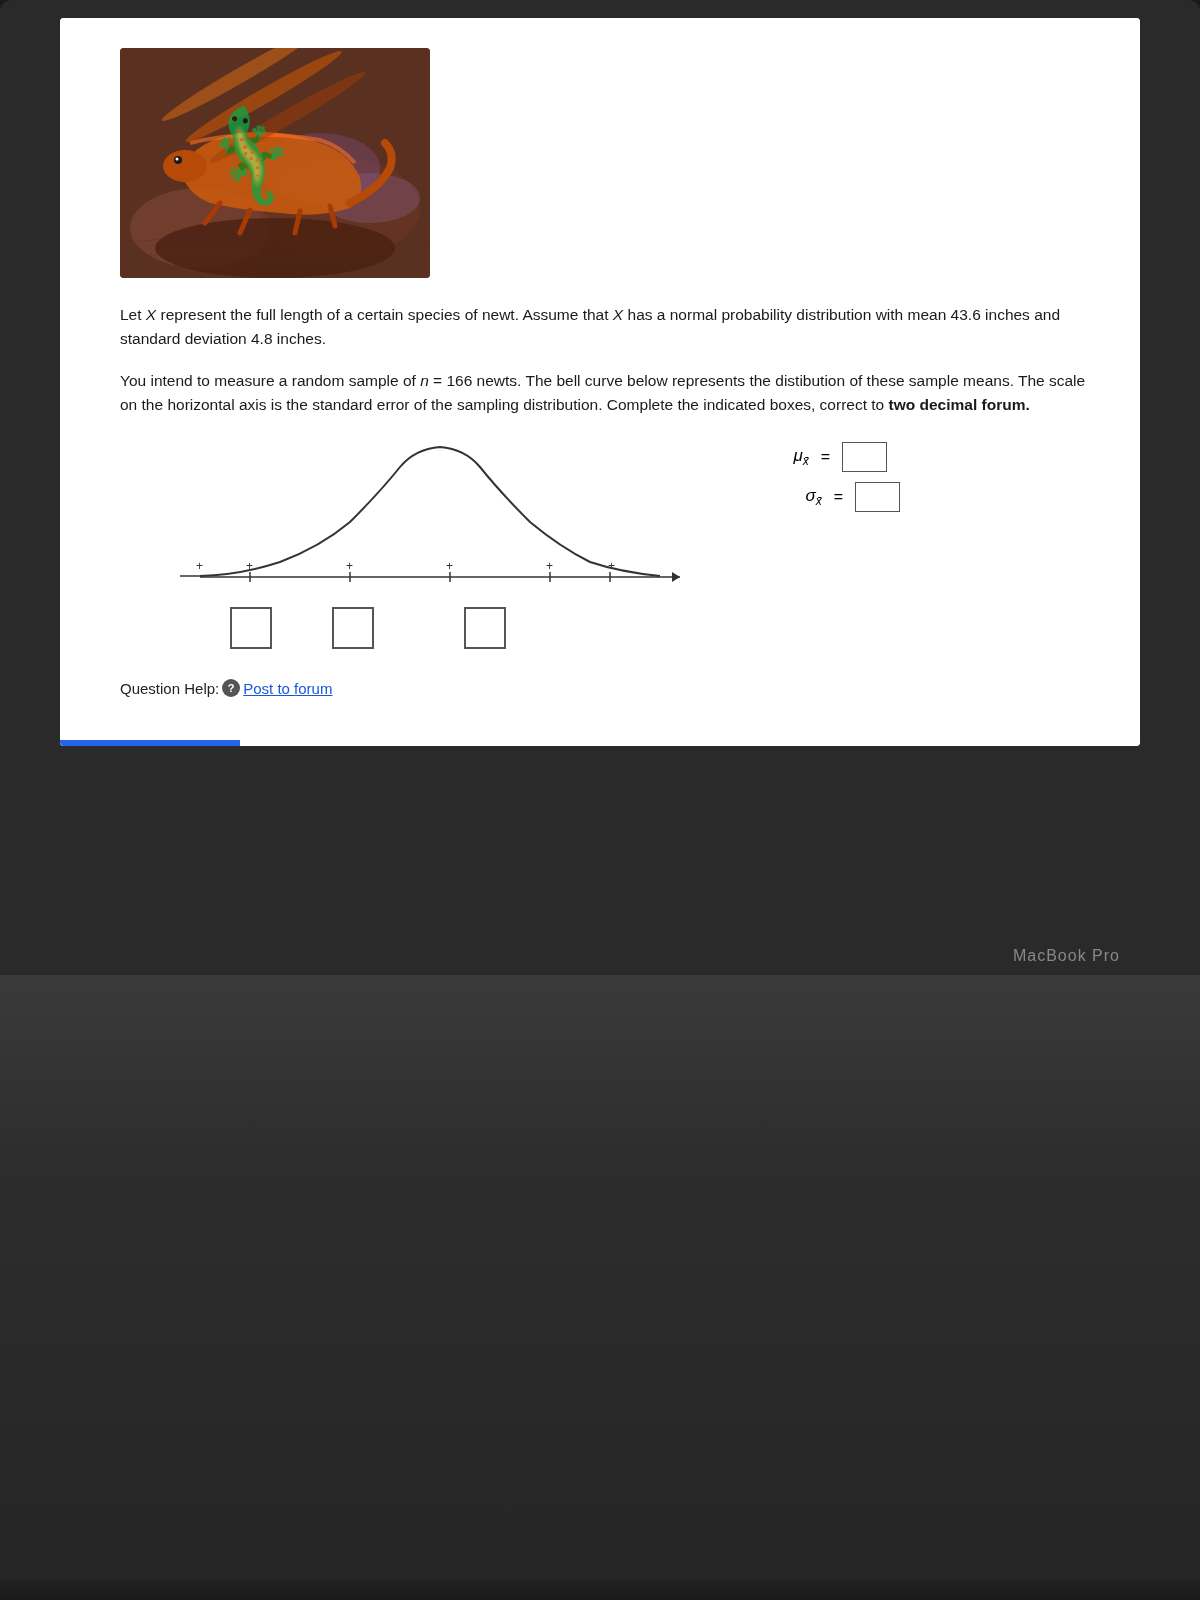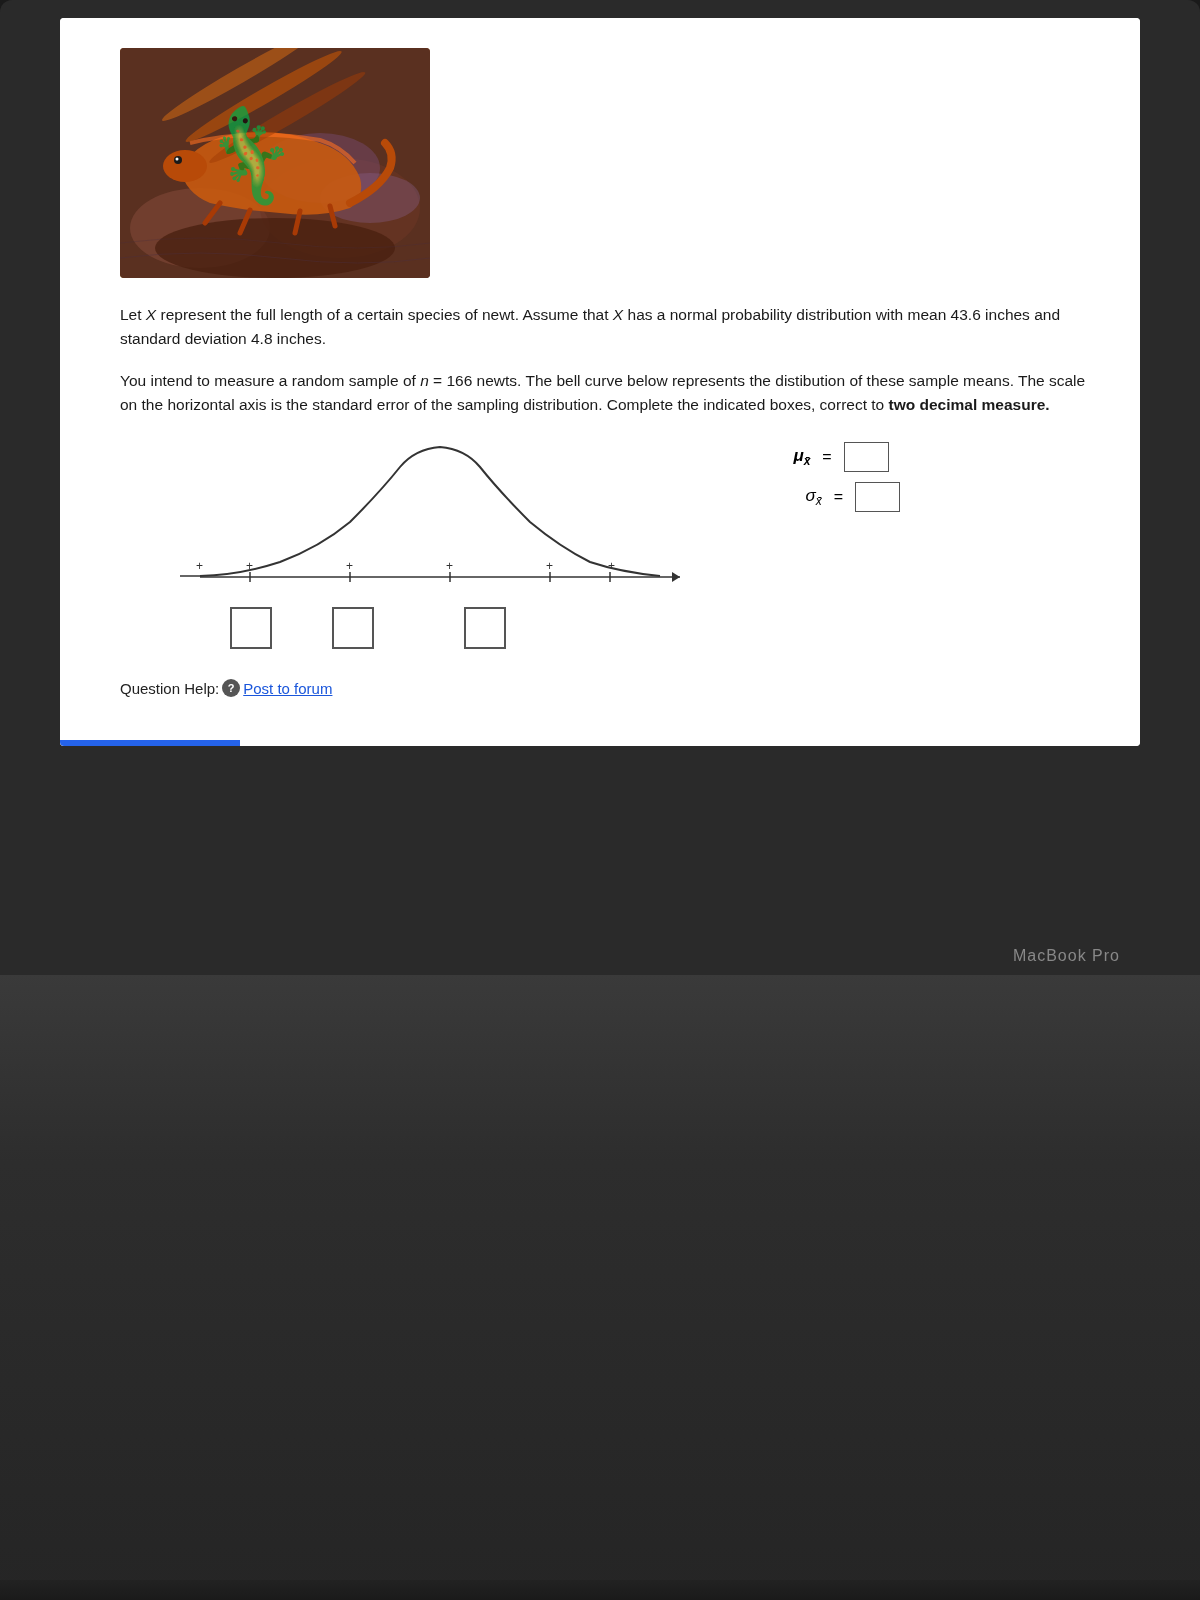--- a/index.html
+++ b/index.html
@@ -308,21 +308,21 @@
         <path d="M 0 210 Q 80 200 160 210 Q 240 220 310 210" stroke="#4a3040" stroke-width="1" fill="none" opacity="0.4"></path>
         <path d="M 0 195 Q 80 185 160 195 Q 240 205 310 195" stroke="#4a3040" stroke-width="1" fill="none" opacity="0.3"></path>
       </svg>
     </div>
 
     <p class="problem-text">
       <span>Let </span><span class="math-var"><i>X</i></span><span> represent the full length of a certain species of newt. Assume that </span><span class="math-var"><i>X</i></span><span> has a normal probability distribution with mean 43.6 inches and standard deviation 4.8 inches.</span>
     </p>
 
     <p class="problem-text">
-      <span>You intend to measure a random sample of </span><span class="math-var"><i>n</i></span><span> = 166 newts. The bell curve below represents the distibution of these sample means. The scale on the horizontal axis is the standard error of the sampling distribution. Complete the indicated boxes, correct to </span><span class="bold-text">two decimal measure.</span>
+      <span>You intend to measure a random sample of </span><span class="math-var"><i>n</i></span><span> = 166 newts. The bell curve below represents the distibution of these sample means. The scale on the horizontal axis is the standard error of the sampling distribution. Complete the indicated boxes, correct to </span><span class="bold-text">two decimal forum.</span>
     </p>
 
     <div class="bell-curve-section">
 
       <div style="position: relative; width: 600px;">
 
         <svg class="bell-curve-svg" width="520" height="180">
 
           <line x1="20" y1="140" x2="500" y2="140" stroke="#333" stroke-width="1.5"></line>
 
@@ -341,21 +341,21 @@
           <text x="66" y="133" font-size="12" fill="#333">+</text>
           <text x="166" y="133" font-size="12" fill="#333">+</text>
           <text x="266" y="133" font-size="12" fill="#333">+</text>
           <text x="366" y="133" font-size="12" fill="#333">+</text>
           <text x="428" y="133" font-size="12" fill="#333">+</text>
           <text x="16" y="133" font-size="12" fill="#333">+</text>
         </svg>
 
         <div style="position:absolute; top: 5px; right: -120px; display:flex; flex-direction:column; gap:10px;">
           <div class="input-row">
-            <span style="font-size:17px; font-style:italic;font-weight:bold;">μ<sub style="font-size:12px;">x̄</sub></span>
+            <span style="font-size:17px; font-style:italic;">μ<sub style="font-size:12px;">x̄</sub></span>
             <span style="font-size:16px; margin: 0 4px;">=</span>
             <div class="input-box"></div>
           </div>
           <div class="input-row">
             <span style="font-size:17px; font-style:italic;margin-left:12px;">σ<sub style="font-size:12px;">x̄</sub></span>
             <span style="font-size:16px; margin: 0 4px;">=</span>
             <div class="input-box"></div>
           </div>
         </div>
       </div>

